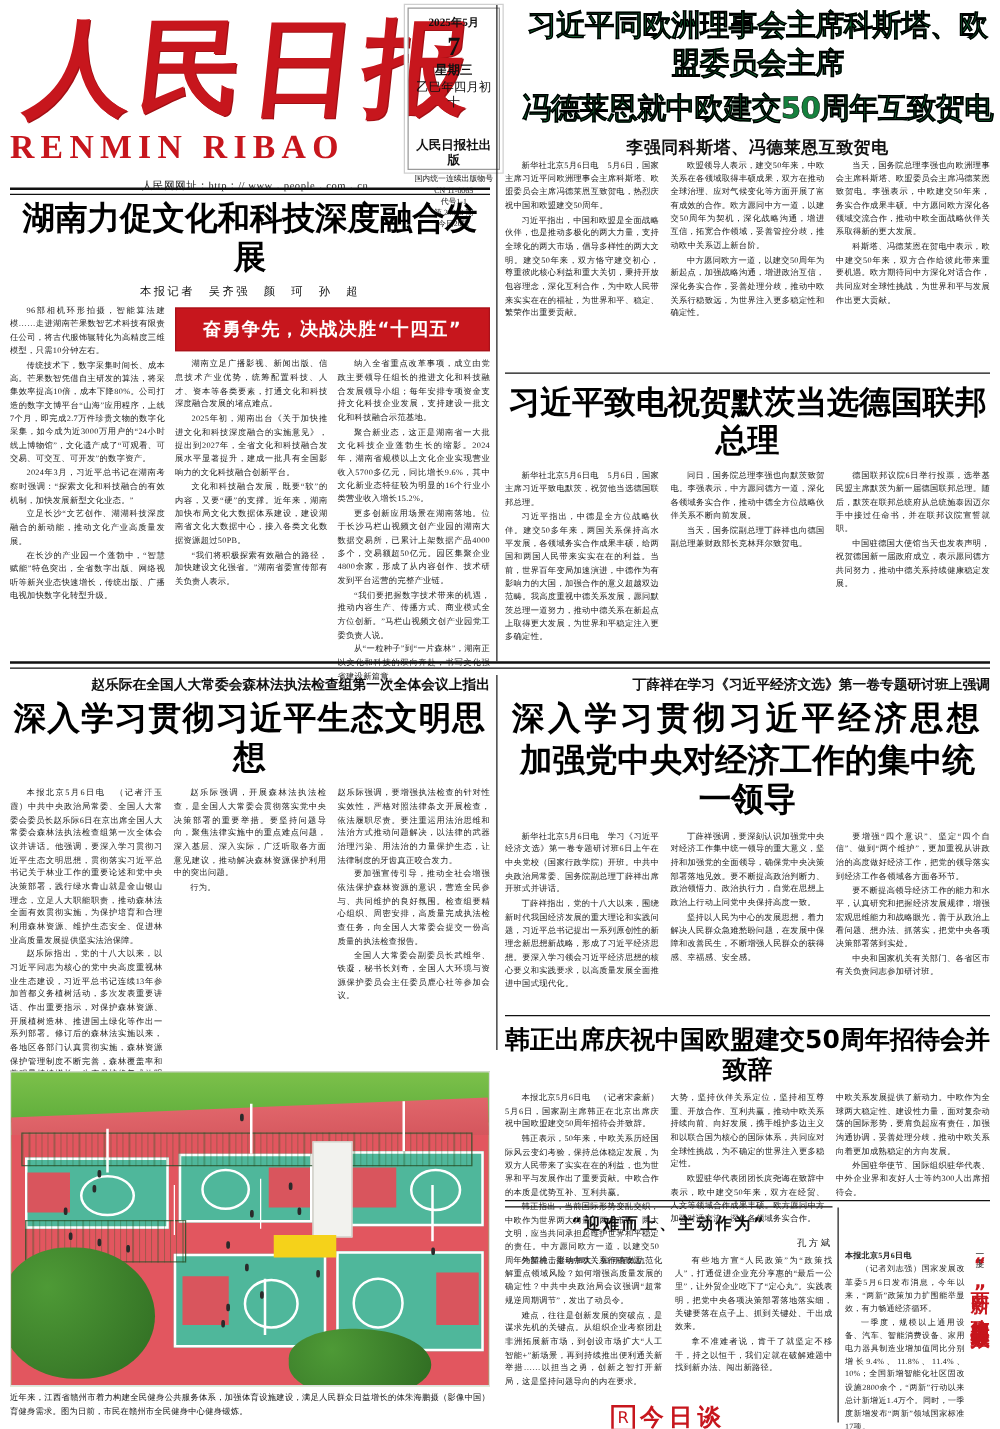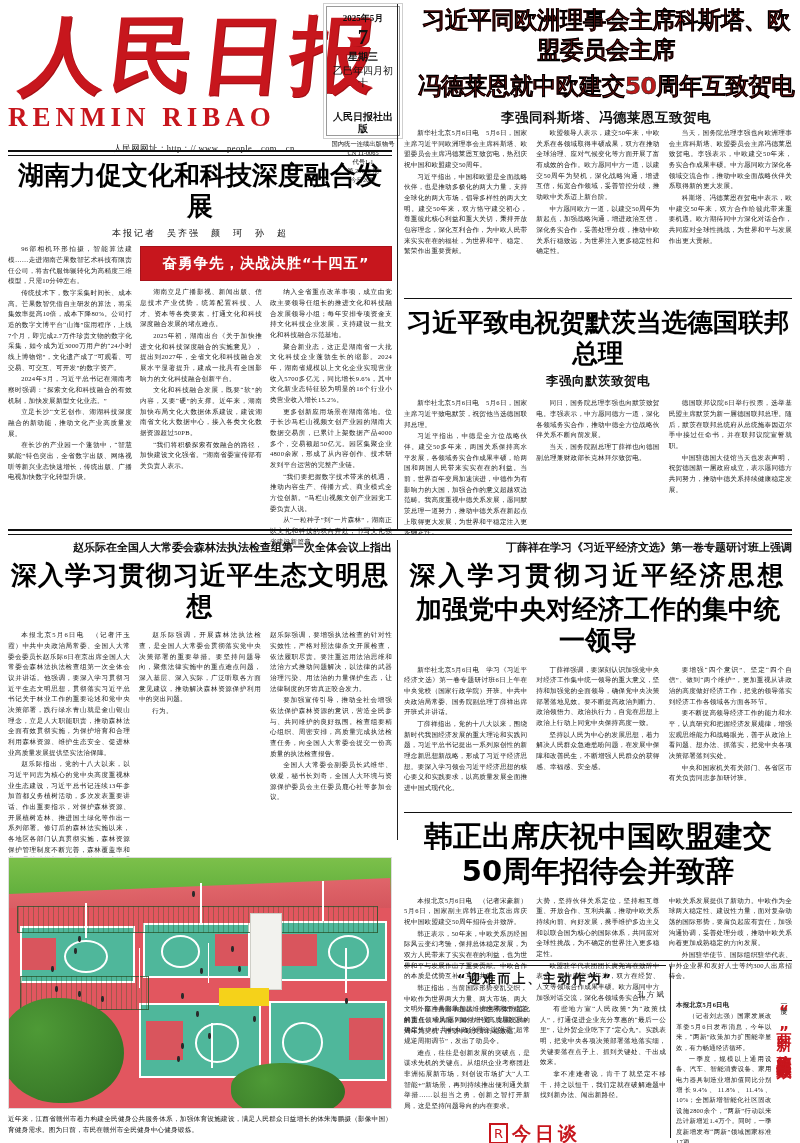--- a/index.html
+++ b/index.html
@@ -52,21 +52,21 @@
   .mb-t.b{font-weight:bold;}
   .mb-small{font-size:6.3px;line-height:1.3;}
 
   
   .mast-right{
     position:absolute;left:404px;top:0;width:388px;
   }
   .lead-h1{
     font-family:"DejaVu Sans","Liberation Sans",sans-serif;
     font-weight:bold;font-size:23.5px;line-height:1.27;
-    letter-spacing:-0.5px;text-align:center;color:#b91c1c;
+    letter-spacing:-0.5px;text-align:center;color:#15803d;
     -webkit-text-stroke:0.4px #000;
   }
   .lead-sub{
     text-align:center;font-family:"DejaVu Sans","Liberation Sans",sans-serif;
     font-weight:bold;font-size:13.5px;margin-top:7px;letter-spacing:.5px;
   }
 
   .vline{position:absolute;top:0;bottom:0;width:0;border-left:1px solid #222;}
 
   
@@ -253,21 +253,20 @@
         <p>当天，国务院总理李强也向欧洲理事会主席科斯塔、欧盟委员会主席冯德莱恩致贺电。李强表示，中欧建交50年来，务实合作成果丰硕。中方愿同欧方深化各领域交流合作，推动中欧全面战略伙伴关系取得新的更大发展。</p>
         <p>科斯塔、冯德莱恩在贺电中表示，欧中建交50年来，双方合作给彼此带来重要机遇。欧方期待同中方深化对话合作，共同应对全球性挑战，为世界和平与发展作出更大贡献。</p>
       </div>
         </div>
     </div>
   </div>
 
   <div style="position:absolute;left:404px;top:298px;width:388px;">
     <div style="border-top:1.6px solid #111;margin-bottom:8px;"></div>
     <div class="hl-big" style="font-size:25.5px;">习近平致电祝贺默茨当选德国联邦总理</div>
-    <div class="lead-sub" style="font-size:12.5px;margin-top:5px;">李强向默茨致贺电</div>
     <div class="cols" style="gap:9px;margin-top:8px;">
       <div class="col">
           <div class="bodytext">
         <p>新华社北京5月6日电　5月6日，国家主席习近平致电默茨，祝贺他当选德国联邦总理。</p>
         <p>习近平指出，中德是全方位战略伙伴。建交50多年来，两国关系保持高水平发展，各领域务实合作成果丰硕，给两国和两国人民带来实实在在的利益。当前，世界百年变局加速演进，中德作为有影响力的大国，加强合作的意义超越双边范畴。我高度重视中德关系发展，愿同默茨总理一道努力，推动中德关系在新起点上取得更大发展，为世界和平稳定注入更多确定性。</p>
       </div>
         </div>
       <div class="col">
           <div class="bodytext">
         <p>同日，国务院总理李强也向默茨致贺电。李强表示，中方愿同德方一道，深化各领域务实合作，推动中德全方位战略伙伴关系不断向前发展。</p>
@@ -335,21 +334,21 @@
         <p>要增强“四个意识”、坚定“四个自信”、做到“两个维护”，更加重视从讲政治的高度做好经济工作，把党的领导落实到经济工作各领域各方面各环节。</p>
         <p>要不断提高领导经济工作的能力和水平，认真研究和把握经济发展规律，增强宏观思维能力和战略眼光，善于从政治上看问题、想办法、抓落实，把党中央各项决策部署落到实处。</p>
         <p>中央和国家机关有关部门、各省区市有关负责同志参加研讨班。</p>
       </div>
         </div>
     </div>
   </div>
 
   <div style="position:absolute;left:404px;top:812px;width:388px;">
     <div style="border-top:1.6px solid #111;margin-bottom:6px;"></div>
-    <div class="hl-big" style="font-size:29px;letter-spacing:0px;">韩正出席庆祝中国欧盟建交50周年招待会并致辞</div>
+    <div class="hl-big" style="font-size:20px;letter-spacing:0px;">韩正出席庆祝中国欧盟建交50周年招待会并致辞</div>
     <div class="cols" style="gap:9px;margin-top:7px;">
       <div class="col">
           <div class="bodytext">
         <p>本报北京5月6日电　（记者宋豪新）5月6日，国家副主席韩正在北京出席庆祝中国欧盟建交50周年招待会并致辞。</p>
         <p>韩正表示，50年来，中欧关系历经国际风云变幻考验，保持总体稳定发展，为双方人民带来了实实在在的利益，也为世界和平与发展作出了重要贡献。中欧合作的本质是优势互补、互利共赢。</p>
         <p>韩正指出，当前国际形势变乱交织，中欧作为世界两大力量、两大市场、两大文明，应当共同承担起维护世界和平稳定的责任。中方愿同欧方一道，以建交50周年为契机，推动中欧关系行稳致远。</p>
       </div>
         </div>
       <div class="col">
           <div class="bodytext">

